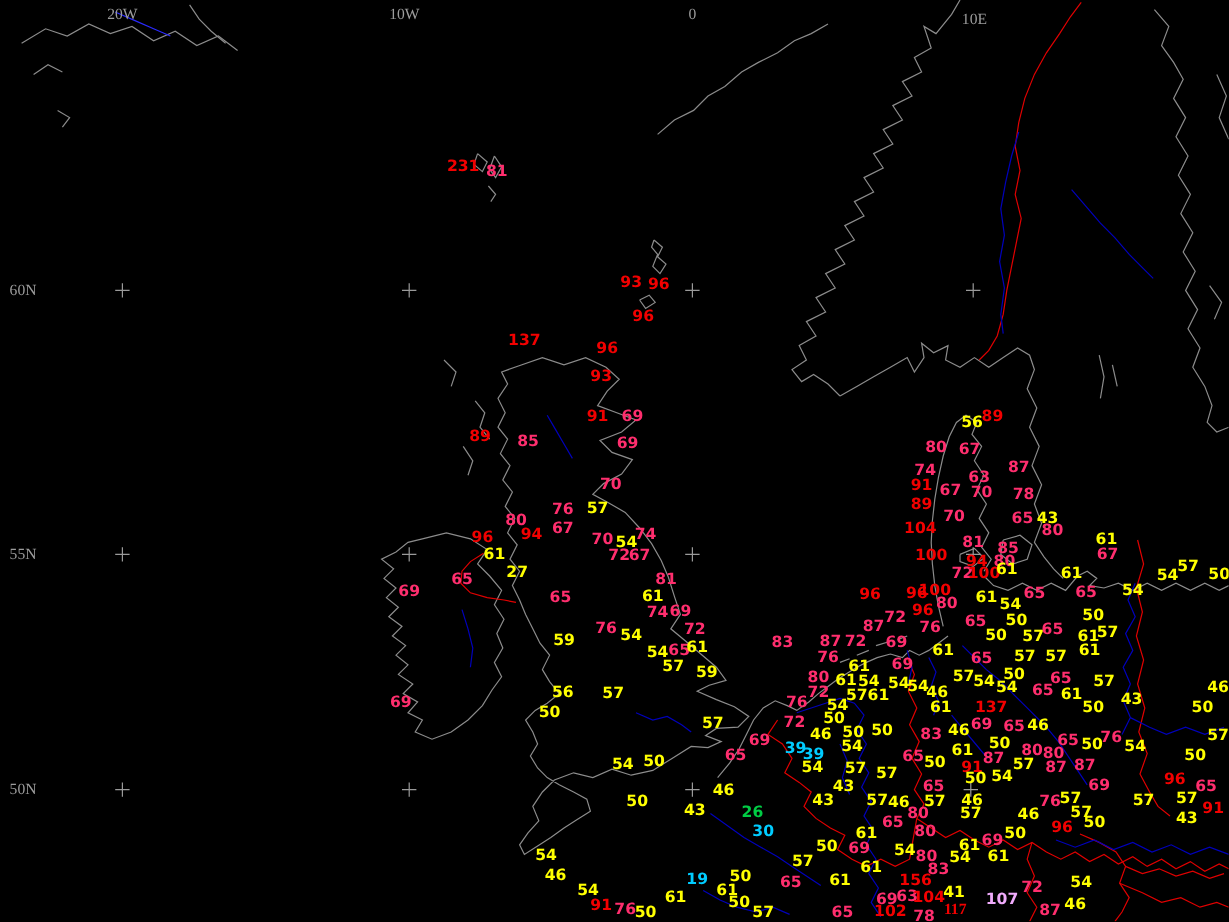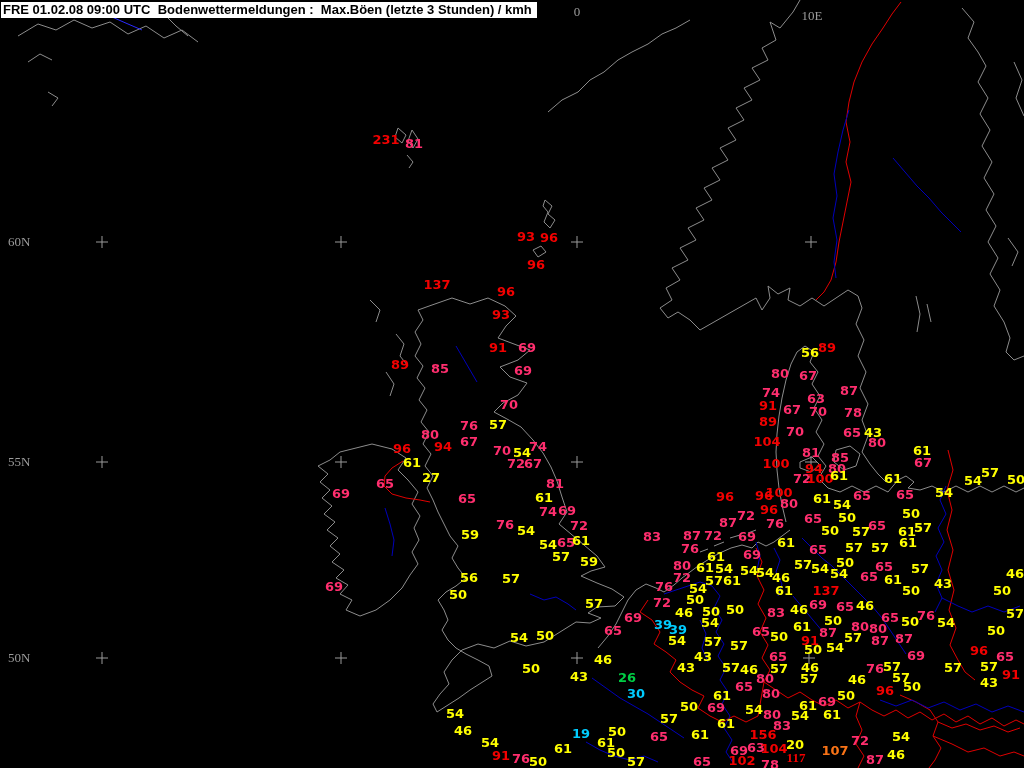--- a/index.html
+++ b/index.html
@@ -92,21 +92,20 @@
       <path class="cross" d="M805,242H817M811,236V248"></path>
       <path class="cross" d="M96,462H108M102,456V468"></path>
       <path class="cross" d="M335,462H347M341,456V468"></path>
       <path class="cross" d="M571,462H583M577,456V468"></path>
       <path class="cross" d="M805,462H817M811,456V468"></path>
       <path class="cross" d="M96,658H108M102,652V664"></path>
       <path class="cross" d="M335,658H347M341,652V664"></path>
       <path class="cross" d="M571,658H583M577,652V664"></path>
       <path class="cross" d="M803,658H815M809,652V664"></path>
     </svg>
-  <div class="title-bar">FRE 01.02.08 09:00 UTC  Bodenwettermeldungen :  Max.Böen (letzte 3 Stunden) / kmh</div>
   <div id="labels">
       <div class="grid-label lon-label" style="left: 102px; top: 4px;">20W</div>
       <div class="grid-label lon-label" style="left: 337px; top: 4px;">10W</div>
       <div class="grid-label lon-label" style="left: 577px; top: 4px;">0</div>
       <div class="grid-label lon-label" style="left: 812px; top: 8px;">10E</div>
       <div class="grid-label lat-label" style="left: 8px; top: 242px;">60N</div>
       <div class="grid-label lat-label" style="left: 8px; top: 462px;">55N</div>
       <div class="grid-label lat-label" style="left: 8px; top: 658px;">50N</div>
     </div>
   <div id="stations">
@@ -339,24 +338,24 @@
       <span class="station" style="left: 832px; top: 714px; color: rgb(255, 255, 0);">61</span>
       <span class="station" style="left: 669px; top: 718px; color: rgb(255, 255, 0);">57</span>
       <span class="station" style="left: 726px; top: 723px; color: rgb(255, 255, 0);">61</span>
       <span class="station" style="left: 700px; top: 734px; color: rgb(255, 255, 0);">61</span>
       <span class="station" style="left: 659px; top: 736px; color: rgb(255, 46, 110);">65</span>
       <span class="station" style="left: 782px; top: 725px; color: rgb(255, 46, 110);">83</span>
       <span class="station" style="left: 763px; top: 734px; color: rgb(242, 0, 0);">156</span>
       <span class="station" style="left: 739px; top: 750px; color: rgb(255, 46, 110);">69</span>
       <span class="station" style="left: 756px; top: 747px; color: rgb(255, 46, 110);">63</span>
       <span class="station" style="left: 774px; top: 748px; color: rgb(242, 0, 0);">104</span>
-      <span class="station" style="left: 795px; top: 744px; color: rgb(255, 255, 0);">20</span>
+      <span class="station" style="left: 795px; top: 744px; color: rgb(255, 255, 0);">41</span>
       <span class="station" style="left: 742px; top: 760px; color: rgb(242, 0, 0);">102</span>
       <span class="station" style="left: 770px; top: 764px; color: rgb(255, 46, 110);">78</span>
       <span class="station" style="left: 796px; top: 757px; color: rgb(242, 0, 0); font-family: Liberation Serif, serif;">117</span>
       <span class="station" style="left: 860px; top: 740px; color: rgb(255, 46, 110);">72</span>
       <span class="station" style="left: 901px; top: 736px; color: rgb(255, 255, 0);">54</span>
-      <span class="station" style="left: 835px; top: 750px; color: #f97316;">107</span>
+      <span class="station" style="left: 835px; top: 750px; color: #f0abfc;">107</span>
       <span class="station" style="left: 875px; top: 759px; color: rgb(255, 46, 110);">87</span>
       <span class="station" style="left: 896px; top: 754px; color: rgb(255, 255, 0);">46</span>
       <span class="station" style="left: 702px; top: 761px; color: rgb(255, 46, 110);">65</span>
     </div>
 </div>
 
 </body></html>

